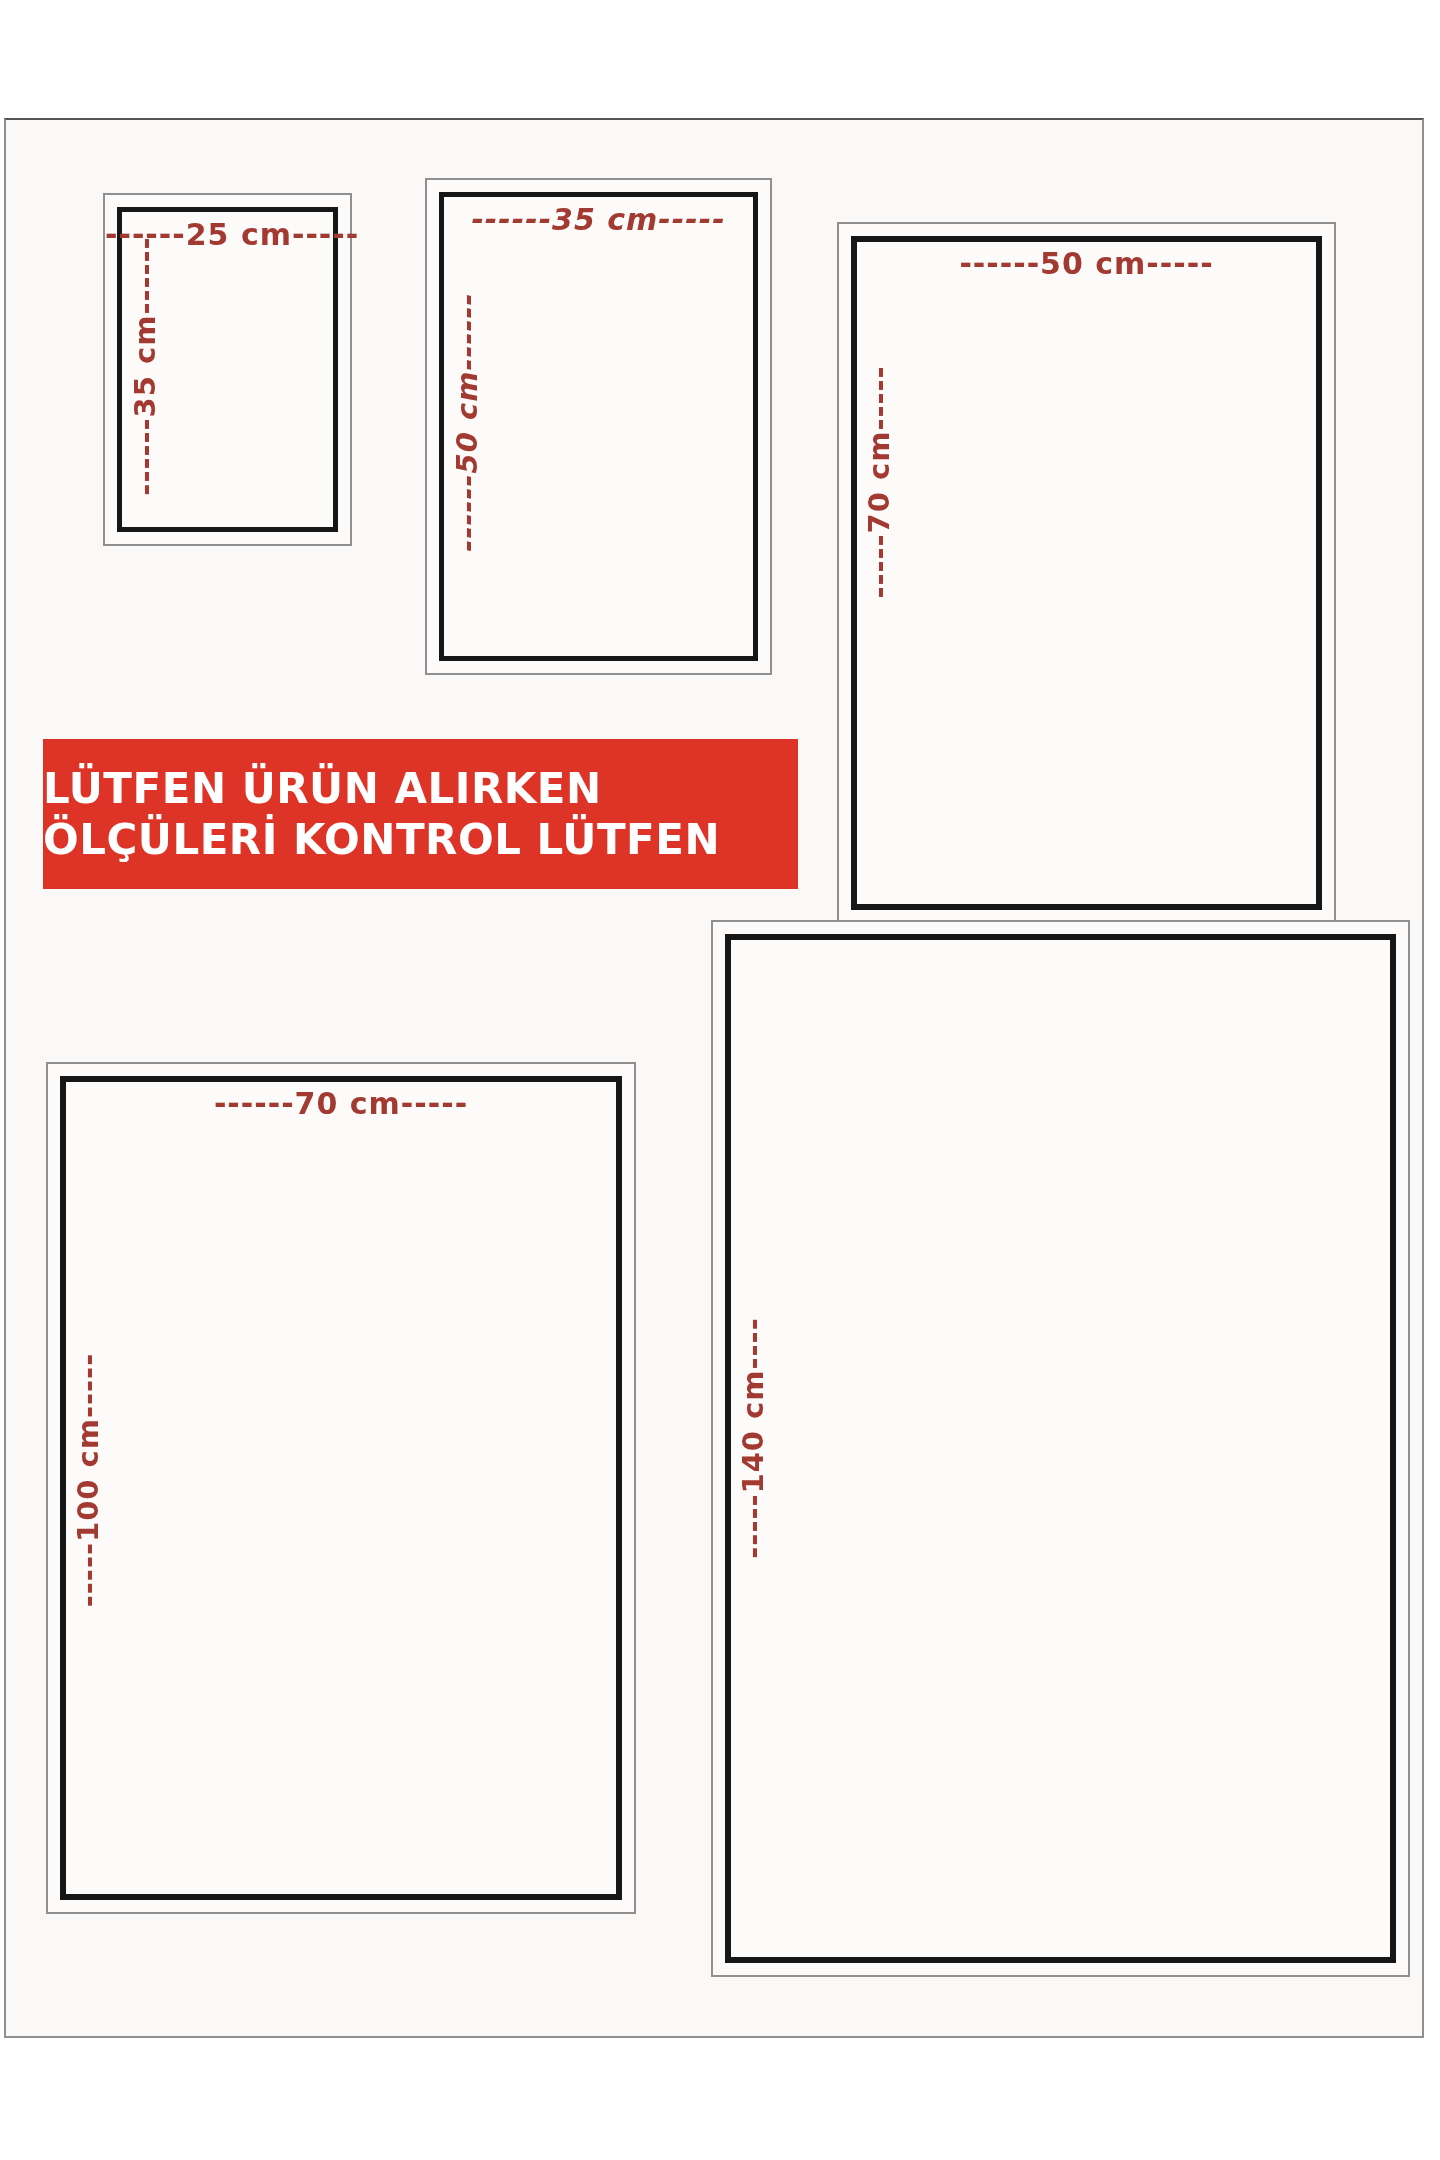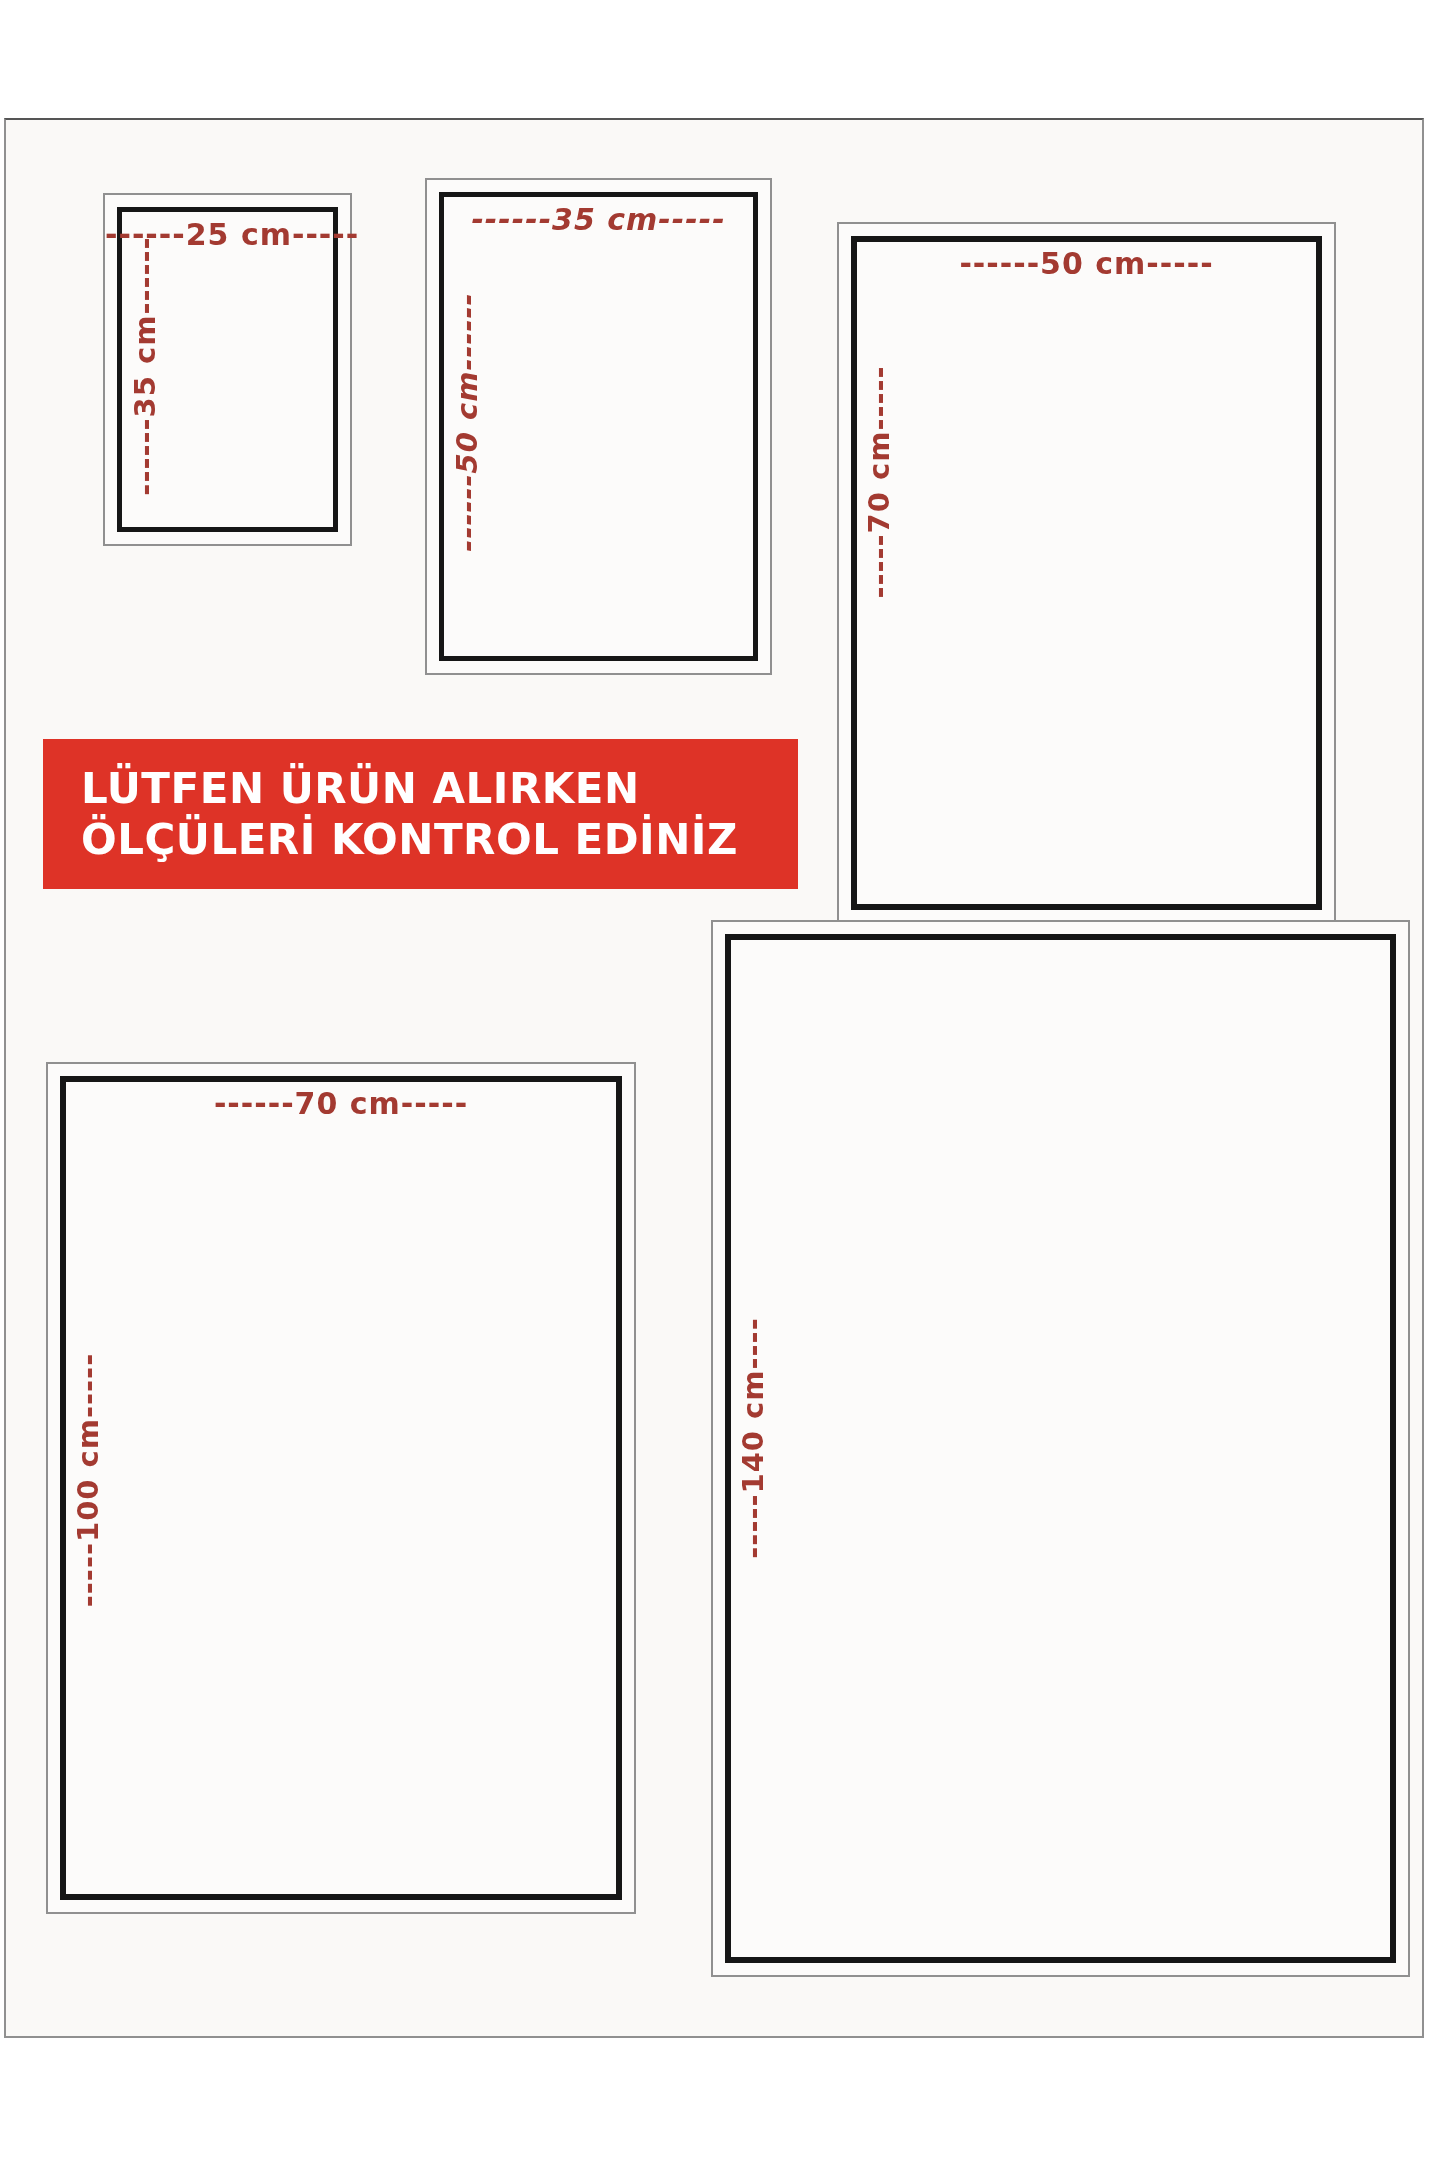--- a/index.html
+++ b/index.html
@@ -68,21 +68,20 @@
   .box-4{left:46px;top:1026px;width:590px;height:852px;margin-top:36px;}
   .box-5{left:711px;top:920px;width:699px;height:1057px;}
   .banner{
     position:absolute;
     left:43px;top:739px;width:755px;height:150px;
     background:var(--banner-red);
     color:var(--banner-text);
     display:flex;
     flex-direction:column;
     justify-content:center;
-    padding-left:38px;
     box-sizing:border-box;
     font-weight:bold;
     font-size:42px;
     line-height:1.22;
     letter-spacing:0.5px;
     white-space:nowrap;
   }
 </style>
 </head>
 <body>
@@ -115,16 +114,16 @@
     <div class="v-label">-----100 cm-----</div>
   </div>
 
   <div class="size-box box-5 big">
     <div class="inner"></div>
     <div class="v-label">-----140 cm----</div>
   </div>
 
   <div class="banner">
     <div>LÜTFEN ÜRÜN ALIRKEN</div>
-    <div>ÖLÇÜLERİ KONTROL EDİNİZ</div>
+    <div>ÖLÇÜLERİ KONTROL LÜTFEN</div>
   </div>
 
 </div>
 
 </body></html>

